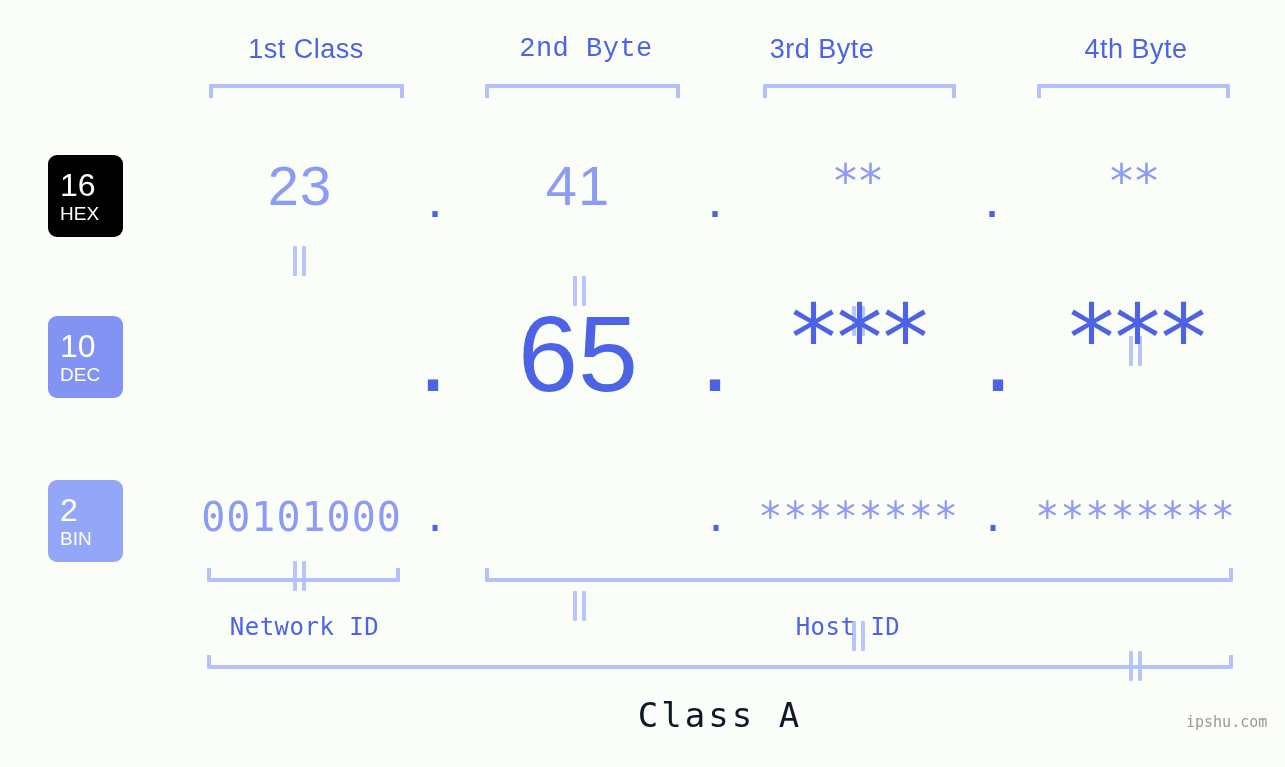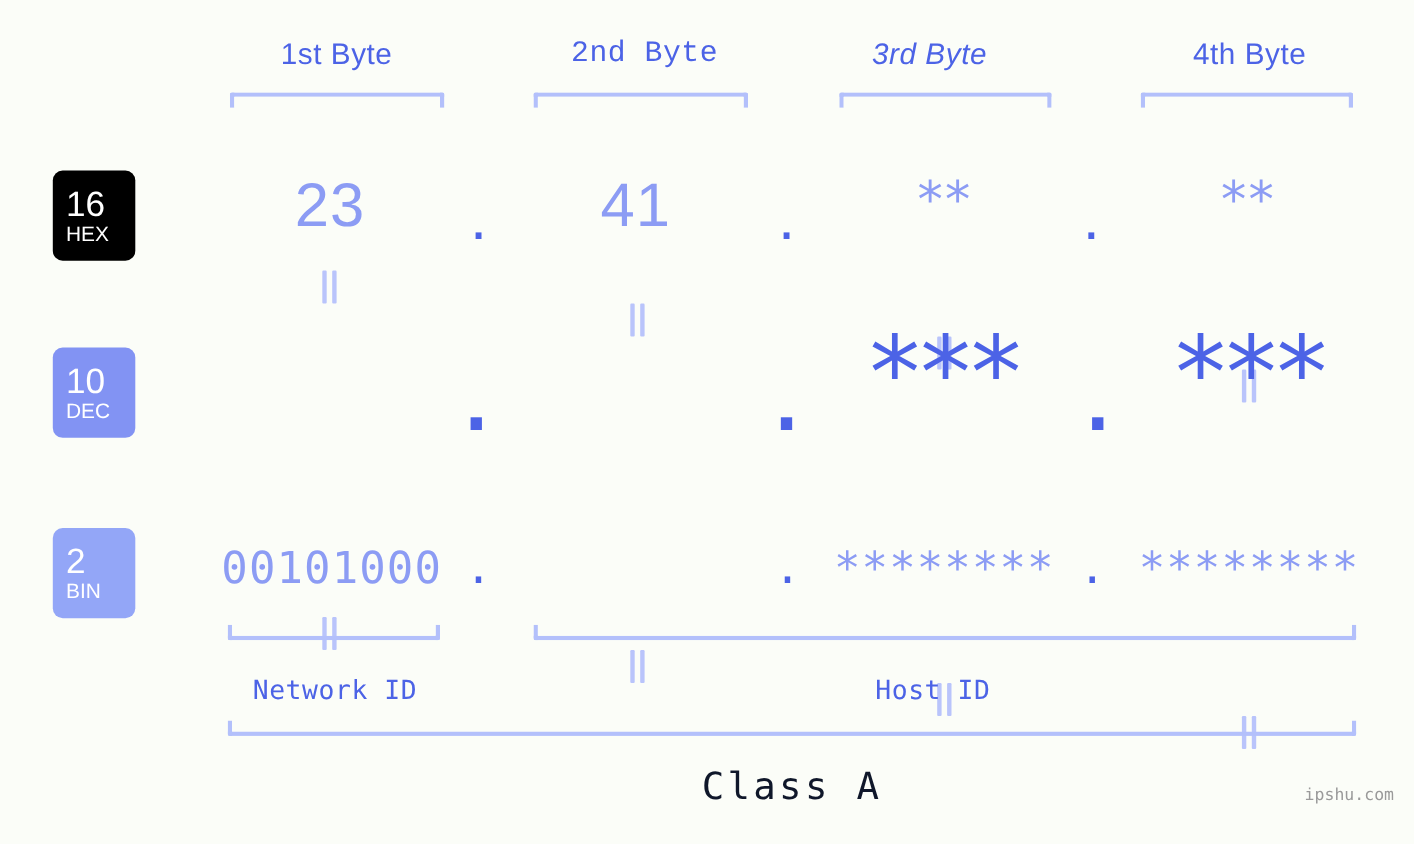--- a/index.html
+++ b/index.html
@@ -185,23 +185,23 @@
     font-size: 15px;
     color: #9a9a9a;
     white-space: nowrap;
   }
 </style>
 </head>
 <body>
 
 <div class="stage">
 
-  <div class="abs byte-label" style="left:180px; top:34px; width:252px;">1st Byte</div>
+  <div class="abs byte-label" style="left:180px; top:34px; width:252px;">1st Class</div>
   <div class="abs byte-label" style="left:460px; top:34px; width:252px;font-family:Liberation Mono, monospace;">2nd Byte</div>
-  <div class="abs byte-label" style="left:719px; top:34px; width:252px;font-style:italic;">3rd Byte</div>
+  <div class="abs byte-label" style="left:696px; top:34px; width:252px;">3rd Byte</div>
   <div class="abs byte-label" style="left:1010px; top:34px; width:252px;">4th Byte</div>
 
   <div class="abs bracket-down" style="left:209px; top:84px; width:195px;"></div>
   <div class="abs bracket-down" style="left:485px; top:84px; width:195px;"></div>
   <div class="abs bracket-down" style="left:763px; top:84px; width:193px;"></div>
   <div class="abs bracket-down" style="left:1037px; top:84px; width:193px;"></div>
 
   <div class="abs badge badge-hex" style="left:48px; top:155px;">
     <span class="num">16</span>
     <span class="nm">HEX</span>
@@ -231,20 +231,21 @@
       <i class="a"></i>
       <i class="b"></i>
     </div>
 
   <div class="abs badge badge-dec" style="left:48px; top:316px;">
     <span class="num">10</span>
     <span class="nm">DEC</span>
   </div>
 
   <div class="abs val dec-dot" style="left:398px; top:300px; width:70px;">.</div>
+  <div class="abs val dec-val" style="left:458px; top:300px; width:240px;">65</div>
   <div class="abs val dec-dot" style="left:680px; top:300px; width:70px;">.</div>
   <div class="abs val dec-star" style="left:737px; top:294px; width:245px;">***</div>
   <div class="abs val dec-dot" style="left:963px; top:300px; width:70px;">.</div>
   <div class="abs val dec-star" style="left:1015px; top:294px; width:245px;">***</div>
 
   <div class="abs eqmark" style="left:291px; top:441px;">
       <i class="a"></i>
       <i class="b"></i>
     </div>
   <div class="abs eqmark" style="left:571px; top:441px;">

